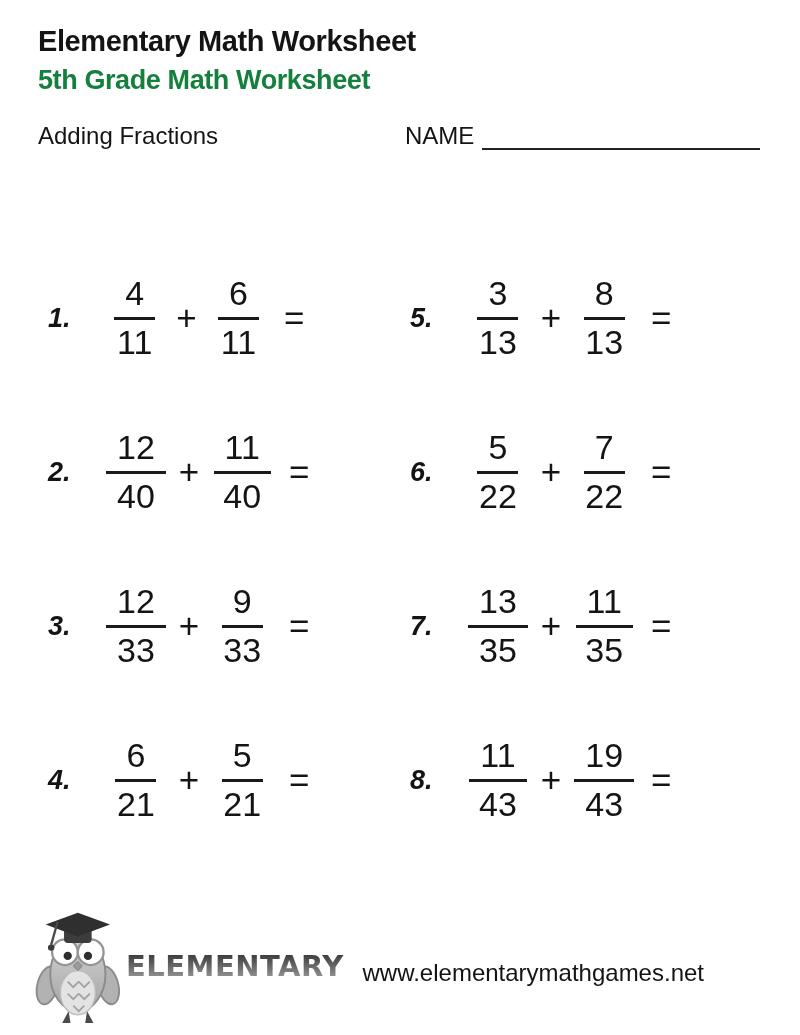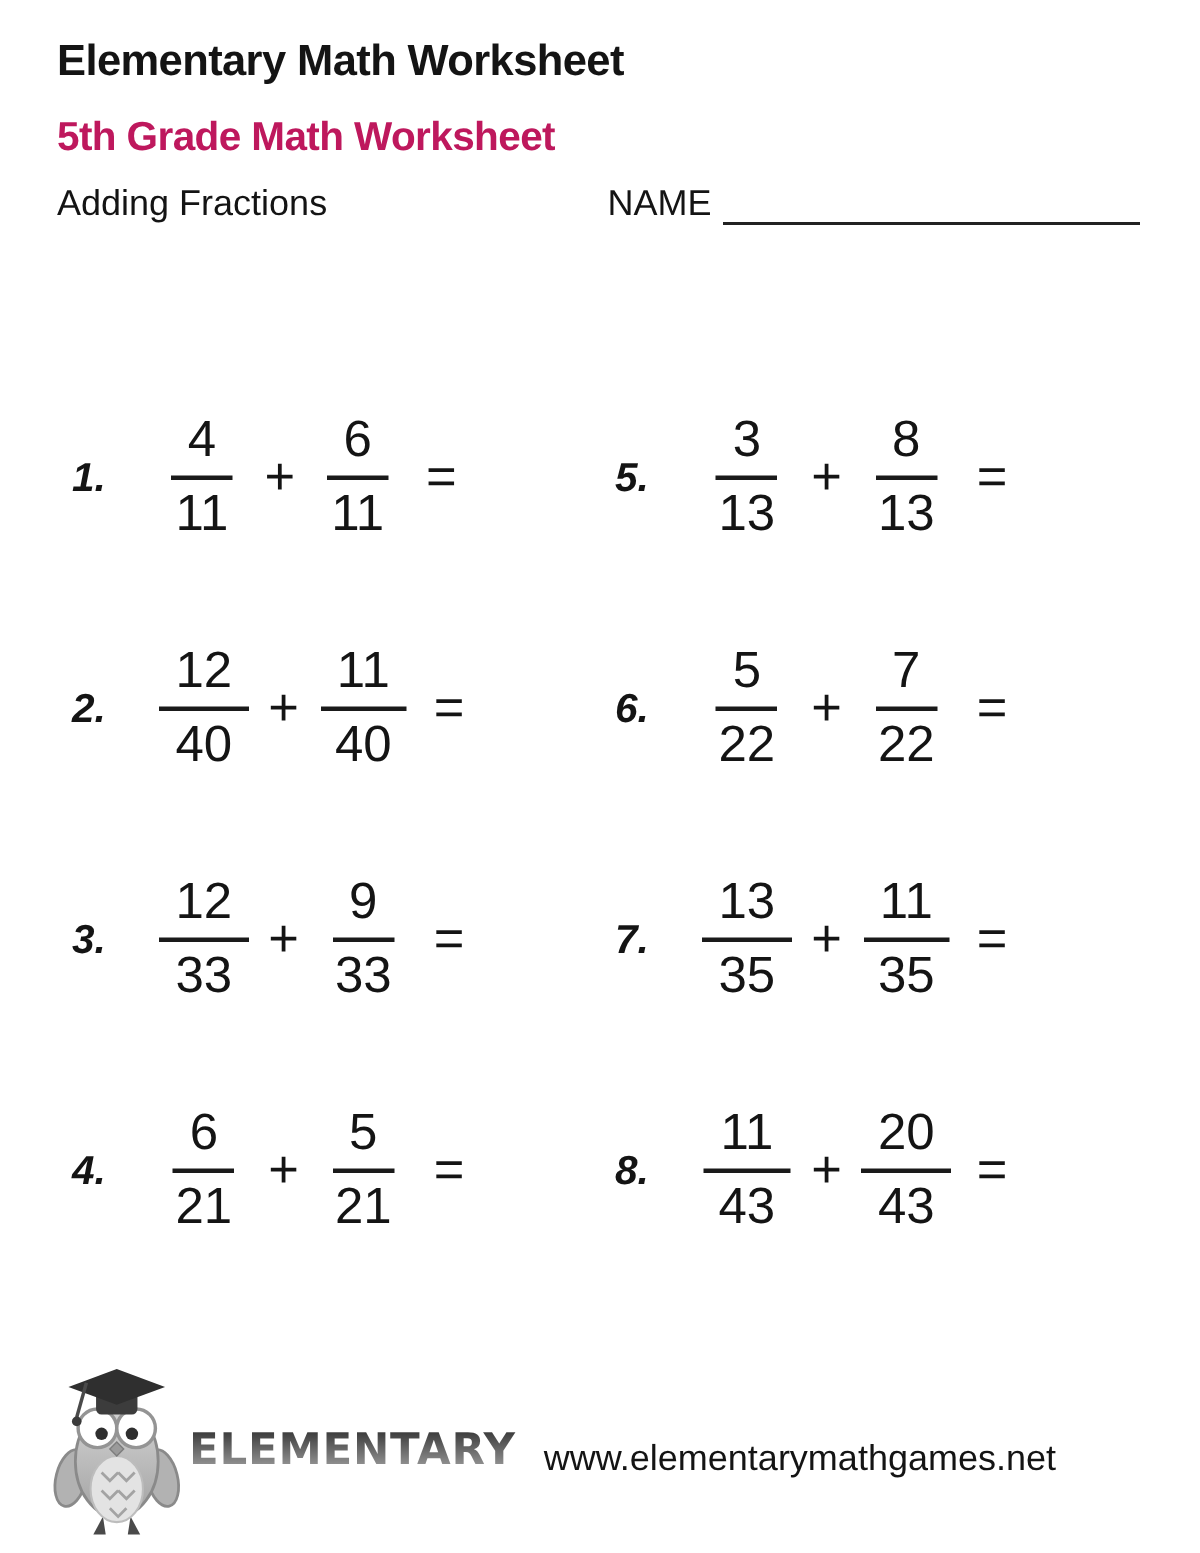--- a/index.html
+++ b/index.html
@@ -15,21 +15,21 @@
   }
 
   
   .header { position: absolute; left: 38px; top: 24px; }
   .title-line1 {
     font-size: 29px; font-weight: 700; letter-spacing: -0.4px;
     color: #141414; line-height: 1.2;
   }
   .title-line2 {
     font-size: 27px; font-weight: 700; letter-spacing: -0.4px;
-    color: #be185d; line-height: 1.2; margin-top: 16px;
+    color: #15803d; line-height: 1.2; margin-top: 5px;
   }
   .topic-row {
     position: absolute; left: 38px; right: 45px; top: 122px;
     display: flex; align-items: flex-end;
   }
   .topic { font-size: 24px; font-weight: 400; color: #141414; }
   .name-group {
     position: absolute; left: 367px; top: 0;
     display: flex; align-items: flex-end;
   }
@@ -204,21 +204,21 @@
     </div>
 
     <div class="problem">
       <span class="pnum">8.</span>
       <span class="fraction">
         <span class="fnum">11</span>
         <span class="fden">43</span>
       </span>
       <span class="op">+</span>
       <span class="fraction">
-        <span class="fnum">20</span>
+        <span class="fnum">19</span>
         <span class="fden">43</span>
       </span>
       <span class="eq">=</span>
     </div>
 
   </div>
 
   <div class="footer">
     <div class="logo-group">
       <svg class="owl" viewBox="0 0 100 126" xmlns="http://www.w3.org/2000/svg">

